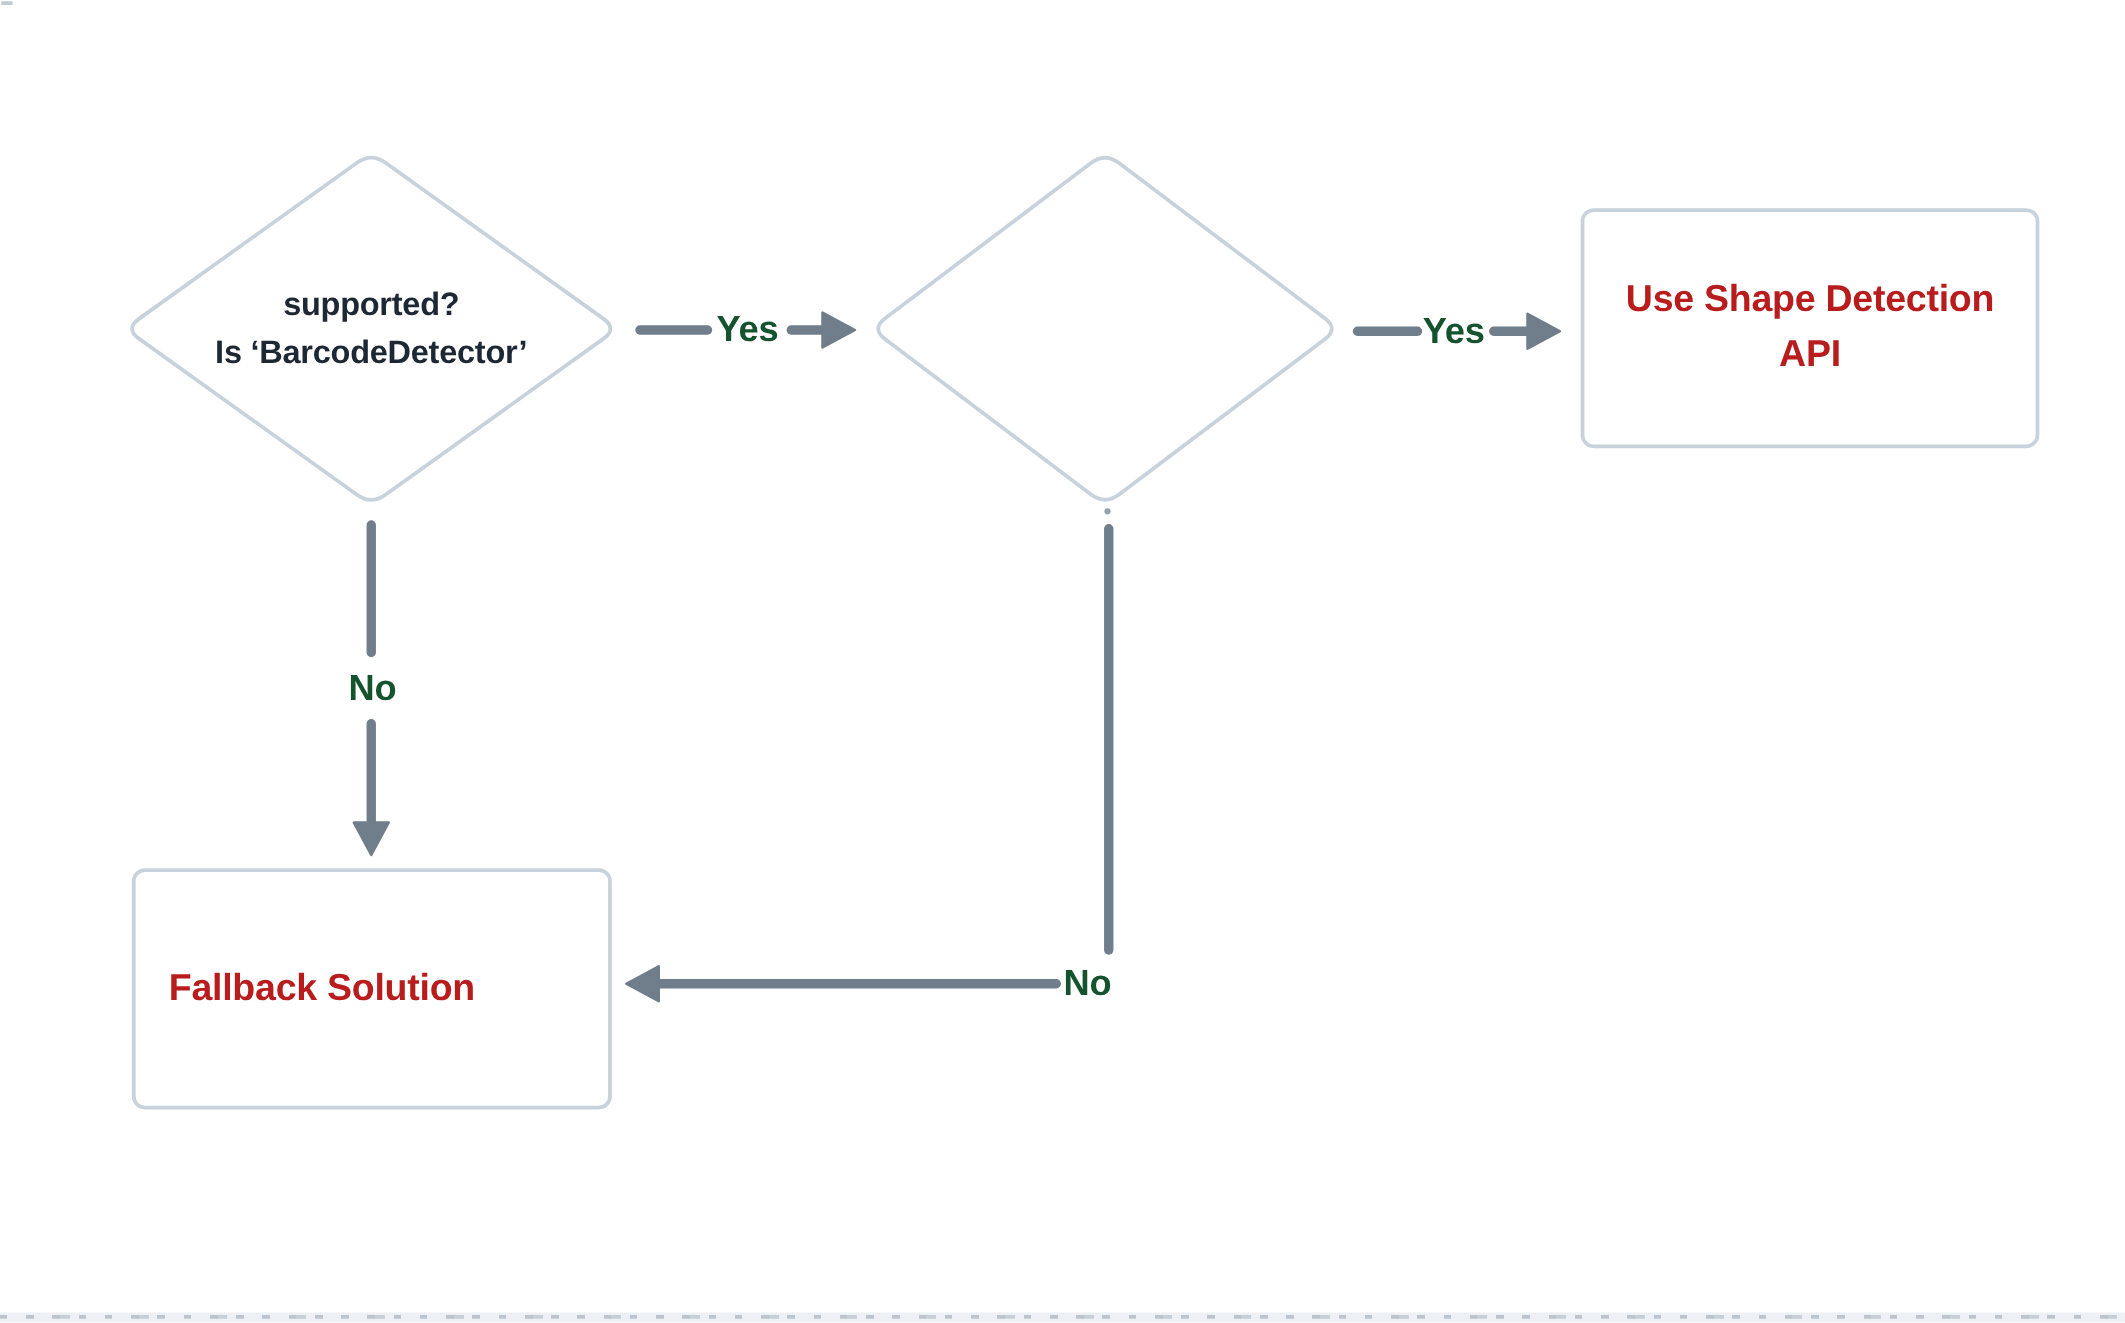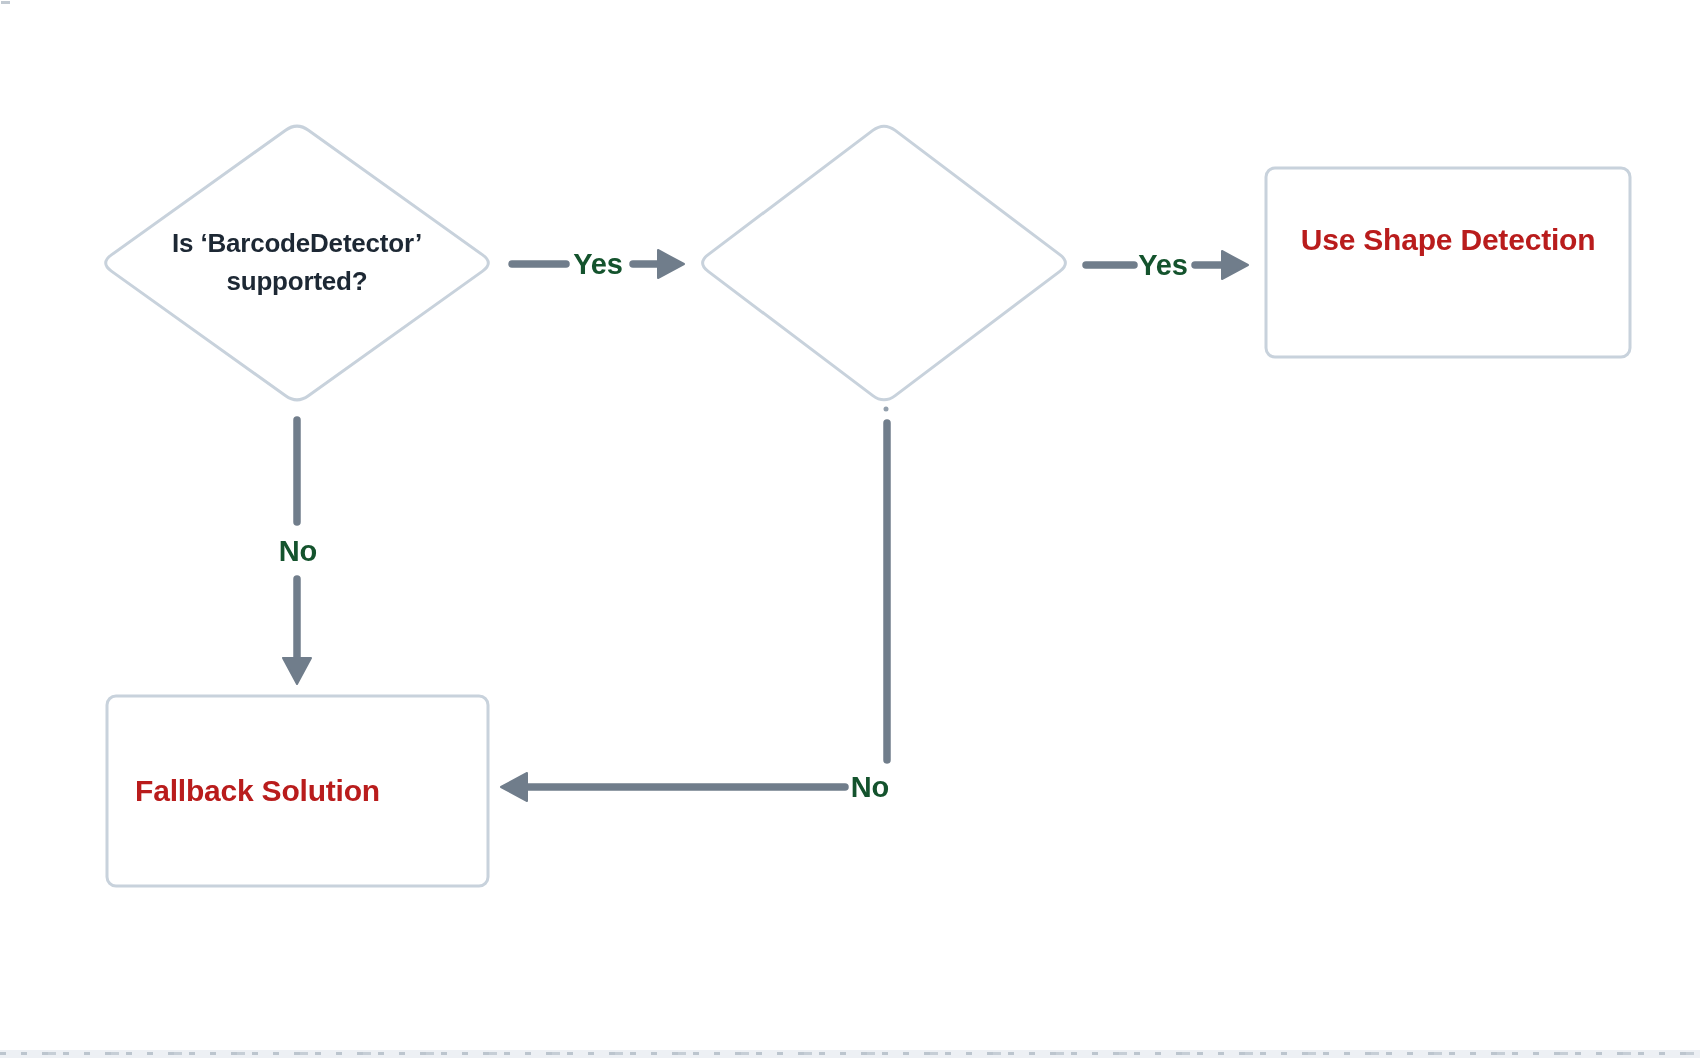--- a/index.html
+++ b/index.html
@@ -57,27 +57,28 @@
     <line class="edge" x1="297" y1="579" x2="297" y2="658"></line>
     <path class="head" d="M297 684 L283 658 L311 658 Z"></path>
 
     <circle cx="886" cy="409" r="2.5" fill="#93a0ad"></circle>
     <line class="edge" x1="887" y1="423" x2="887" y2="760"></line>
     <line class="edge" x1="845" y1="787" x2="526" y2="787"></line>
     <path class="head" d="M501 787 L527 773 L527 801 Z"></path>
   </svg>
 
   <div class="label node-label" style="left:117px;top:224px;width:360px;">
+    <span>supported?</span>
     <span>Is ‘BarcodeDetector’</span>
-    <span>supported?</span>
   </div>
 
 
   <div class="label box-label" style="left:1268px;top:218px;width:360px;">
     <span>Use Shape Detection</span>
+    <span>API</span>
   </div>
 
   <div class="label box-label" style="left:107px;top:769px;width:301px;">Fallback Solution</div>
 
   <div class="label edge-label" style="left:558px;top:244px;width:80px;">Yes</div>
 
   <div class="label edge-label" style="left:1123px;top:245px;width:80px;">Yes</div>
 
   <div class="label edge-label" style="left:258px;top:531px;width:80px;">No</div>
 

